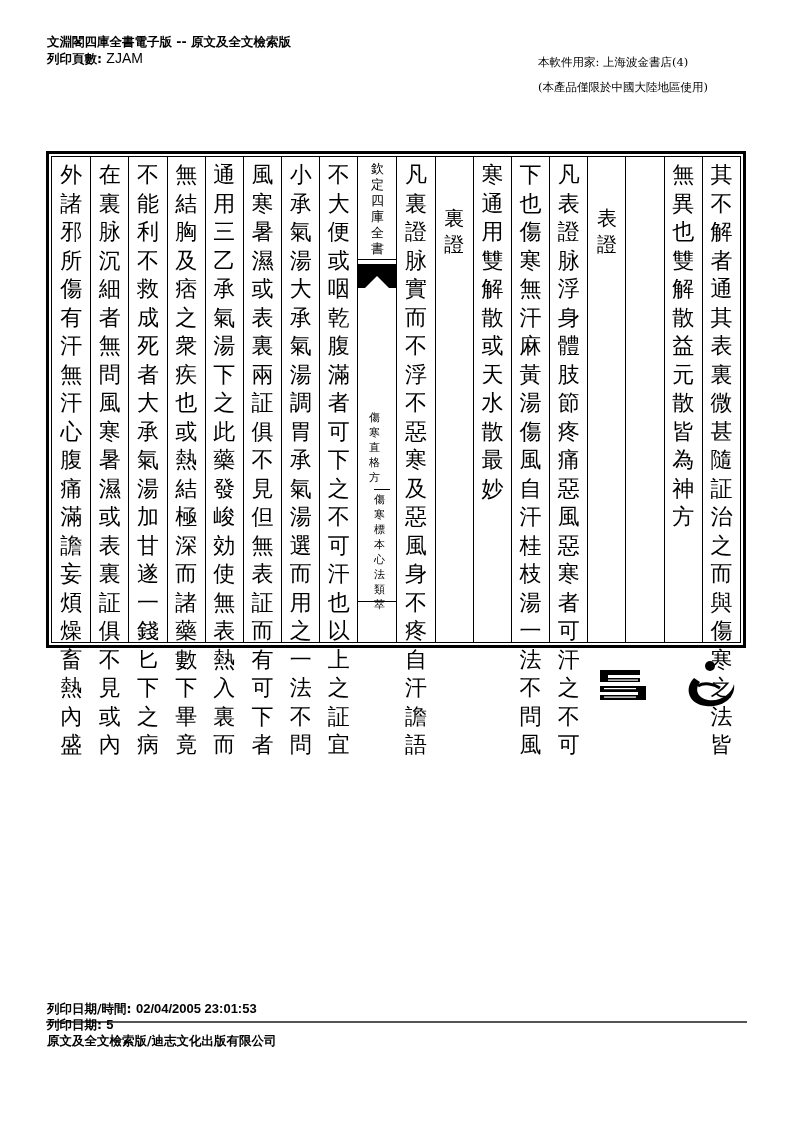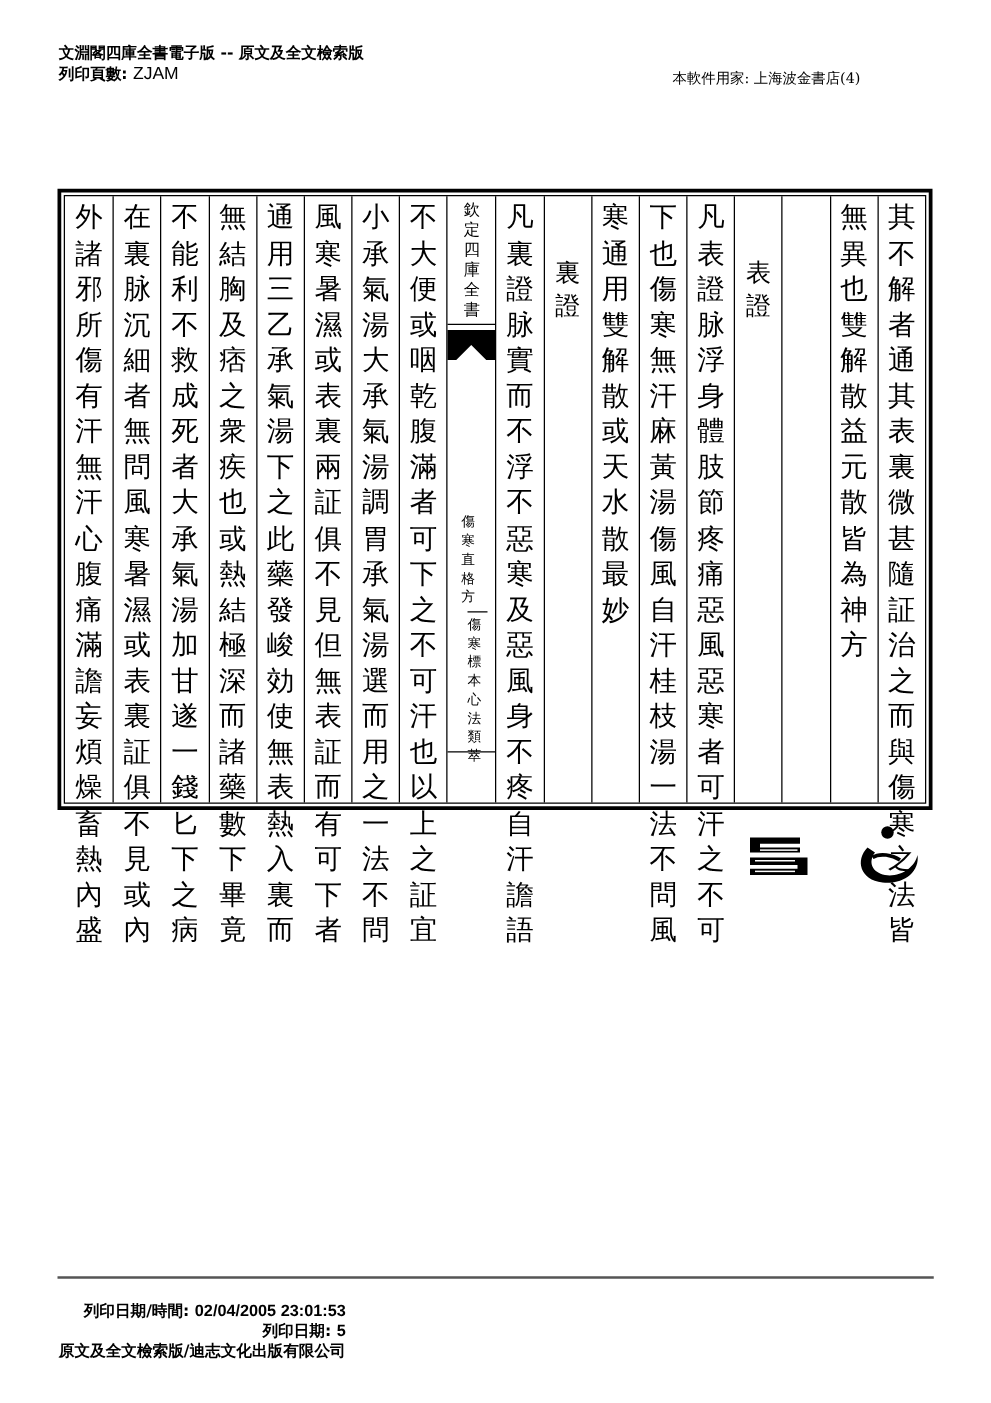--- a/index.html
+++ b/index.html
@@ -18,33 +18,34 @@
     .banxin .small-sm { font-size: 11px; line-height: 15px; height: 15px; width: 14px; text-align: center; display: block; }
     .fishtail { width: 38px; height: 24px; background: #000; margin: 4px 0 2px 0; position: relative; }
     .fishtail::after { content: ""; position: absolute; left: 7px; bottom: 0; width: 0; height: 0; border-left: 12px solid transparent; border-right: 12px solid transparent; border-bottom: 12px solid #fff; }
     .banxin-top { border-bottom: 1px solid #000; width: 100%; display: flex; flex-direction: column; align-items: center; padding-bottom: 2px; }
     .banxin-rule { width: 16px; border-top: 1px solid #000; margin: 4px 0 2px 10px; }
     .banxin-rule-bottom { position: absolute; bottom: 40px; left: 0; right: 0; border-top: 1px solid #000; }
     .logos { position: absolute; left: 588px; top: 660px; width: 170px; height: 50px; }
     .logo-books { position: absolute; left: 6px; top: 8px; width: 58px; height: 34px; }
     .logo-swirl { position: absolute; left: 92px; top: 0px; width: 60px; height: 50px; }
     .footer-rule { position: absolute; left: 46px; top: 1021px; width: 701px; height: 2px; background: #555; }
-    .footer { position: absolute; left: 47px; top: 1041px; font-family: "DejaVu Sans", sans-serif; font-weight: bold; font-size: 12.5px; line-height: 16px; text-align: right; }
+    .footer { position: absolute; left: 47px; top: 1001px; font-family: "DejaVu Sans", sans-serif; font-weight: bold; font-size: 12.5px; line-height: 16px; }
     .footer .num { font-family: "Liberation Sans", sans-serif; font-weight: bold; font-size: 13px; }
   </style>
 </head>
 <body>
 
 <div class="hdr-left">
   <div>文淵閣四庫全書電子版 -- 原文及全文檢索版</div>
   <div><span>列印頁數:</span> <span style="font-family:'Liberation Sans',sans-serif;font-weight:normal;font-size:14px;">ZJAM</span></div>
 </div>
 
 <div class="hdr-right">
   <div>本軟件用家: 上海波金書店(4)</div>
+  <div>(本產品僅限於中國大陸地區使用)</div>
 </div>
 
 <div class="frame">
   <div class="frame-inner" id="cols">
       <div class="col">
         <span class="ch">其</span>
         <span class="ch">不</span>
         <span class="ch">解</span>
         <span class="ch">者</span>
         <span class="ch">通</span>

